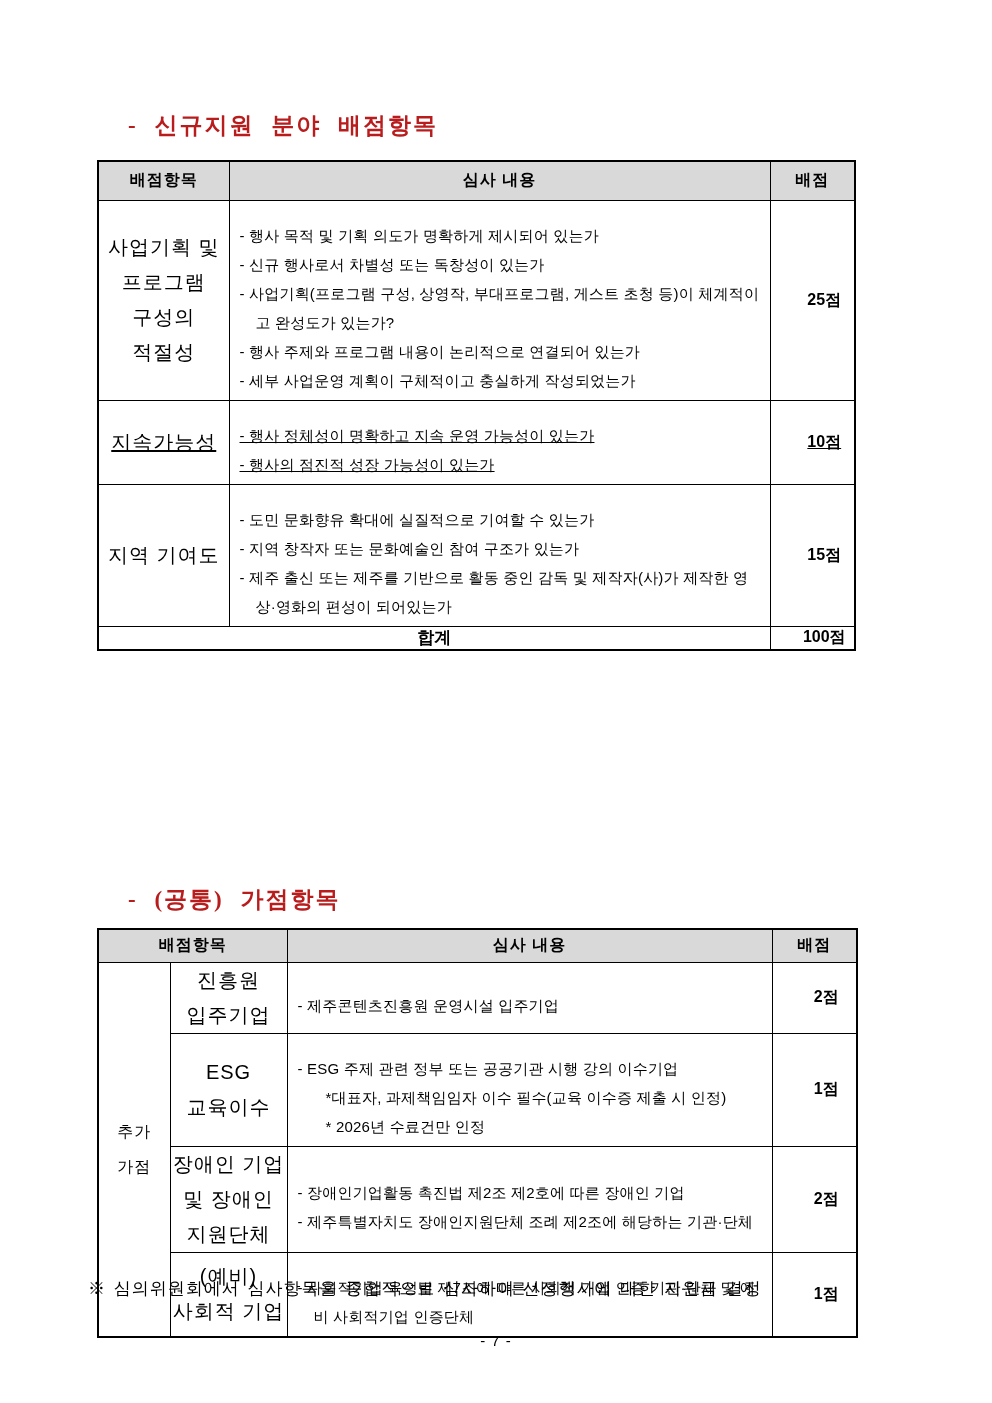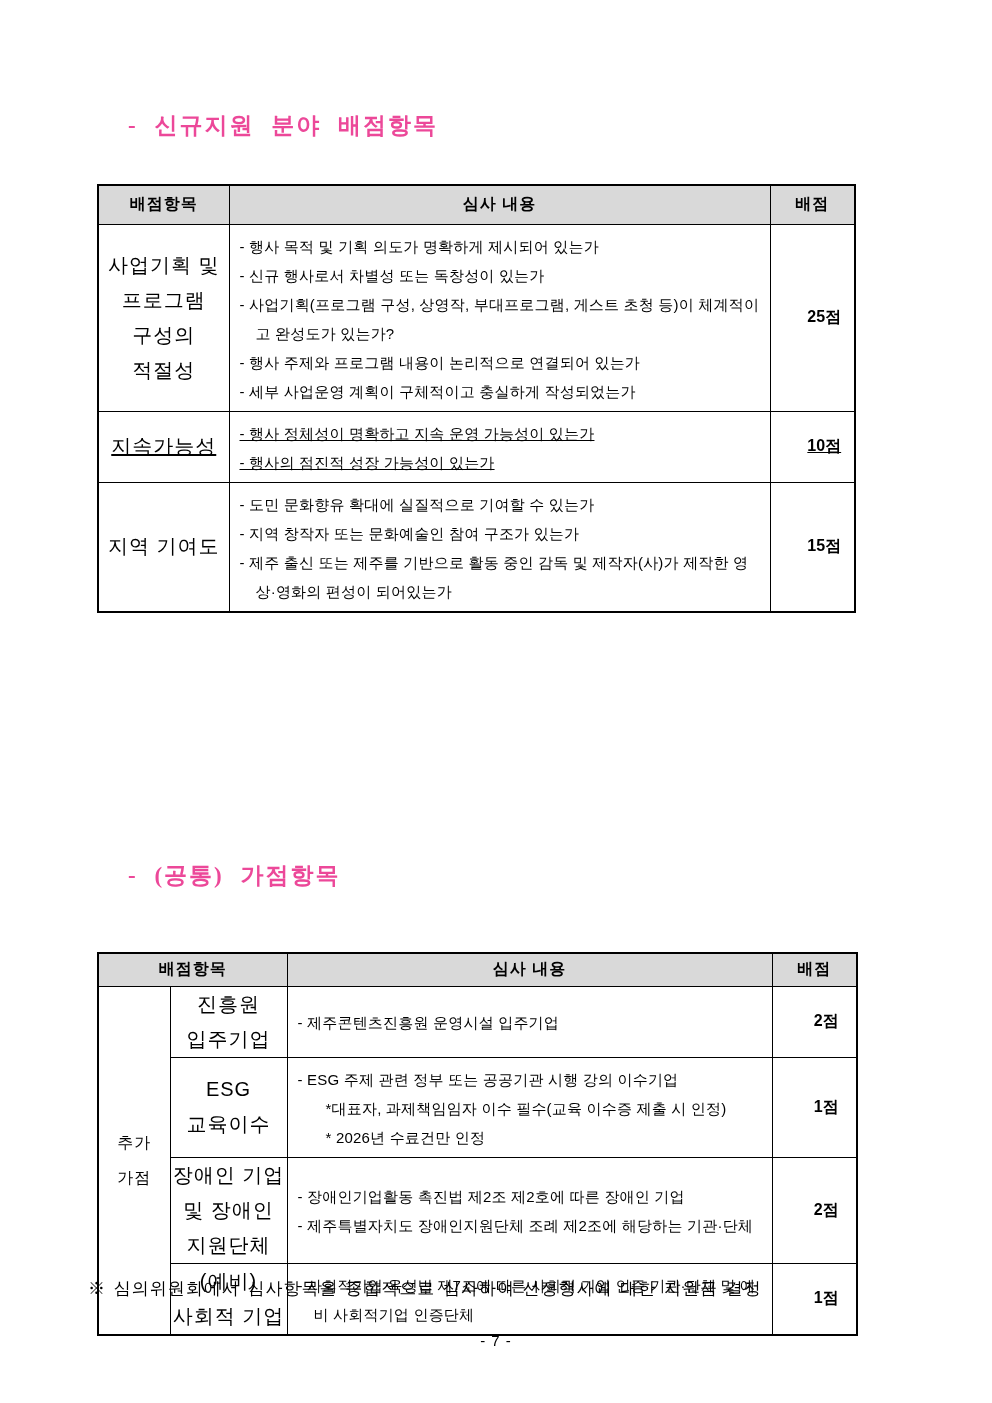--- a/index.html
+++ b/index.html
@@ -5,46 +5,46 @@
   * { margin:0; padding:0; box-sizing:border-box; }
   html,body { background:#ffffff; }
   body {
     width:992px; height:1403px; position:relative;
     font-family:"Liberation Sans", sans-serif; color:#000;
   }
   .section-title {
     position:absolute; left:128px;
     font-family:"Liberation Serif", serif;
     font-weight:bold; font-size:23px;
-    letter-spacing:2px; word-spacing:9px; color:#ec4899;
+    letter-spacing:2px; word-spacing:9px; color:#b91c1c;
   }
   #title1 { top:110px; }
-  #title2 { top:860px; }
+  #title2 { top:884px; }
 
   table { border-collapse:collapse; table-layout:fixed; position:absolute; left:97px; }
   #table1 { top:160px; width:759px; }
   #table2 { top:928px; width:759px; }
   table, td, th { border:1px solid #000; }
-  table { border-width:2px;margin-top:24px; }
+  table { border-width:2px; }
   th {
     background:#d9d9d9; font-weight:bold; font-size:16px;
     text-align:center; vertical-align:middle; letter-spacing:1px;
   }
   #table1 th { height:39px; }
   #table2 th { height:33px; }
 
   td.cat {
     text-align:center; vertical-align:middle;
     font-size:20px; line-height:35px; white-space:pre-line; letter-spacing:1px;
   }
   td.group {
     text-align:center; vertical-align:middle;
     font-size:16px; line-height:35px; white-space:pre-line; letter-spacing:1px;
   }
-  td.content { vertical-align:middle; padding:7px 8px 5px 10px; font-size:15px; }
+  td.content { vertical-align:middle; padding:20px 8px 5px 10px; font-size:15px; }
   .item { line-height:29px; padding-left:16px; text-indent:-16px; letter-spacing:0.2px; }
   .item.sub { padding-left:28px; text-indent:0; }
   td.score {
     text-align:center; vertical-align:middle;
     font-weight:bold; font-size:16px;padding-left:24px;
   }
   tr.t1r1 { height:175px; } tr.t1r2 { height:120px; } tr.t1r3 { height:90px; }
   tr.t1r4 { height:91px; }  tr.t1r5 { height:61px;text-decoration:underline; }  tr.t1r6 { height:111px; }
   tr.t1total { height:24px; }
   td.total-label { text-align:center; font-weight:bold; font-size:17px; vertical-align:middle; line-height:22px; }
@@ -100,20 +100,24 @@
   </tr>
   <tr class="t1r6">
     <td class="cat">지역 기여도</td>
     <td class="content">
       <div class="item">- 도민 문화향유 확대에 실질적으로 기여할 수 있는가</div>
       <div class="item">- 지역 창작자 또는 문화예술인 참여 구조가 있는가</div>
       <div class="item">- 제주 출신 또는 제주를 기반으로 활동 중인 감독 및 제작자(사)가 제작한 영상·영화의 편성이 되어있는가</div>
     </td>
     <td class="score">15점</td>
   </tr>
+  <tr class="t1total">
+    <td class="total-label" colspan="2">합계</td>
+    <td class="score">100점</td>
+  </tr>
 </tbody>
   </table>
 
 <div class="section-title" id="title2">- (공통) 가점항목</div>
 
 <table id="table2">
   <colgroup>
       <col style="width:72px">
       <col style="width:117px">
       <col style="width:485px">

